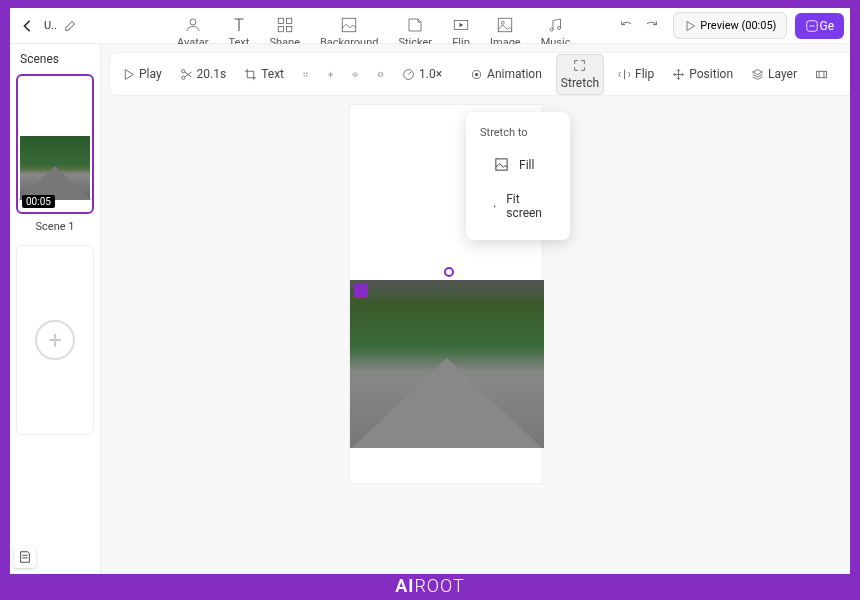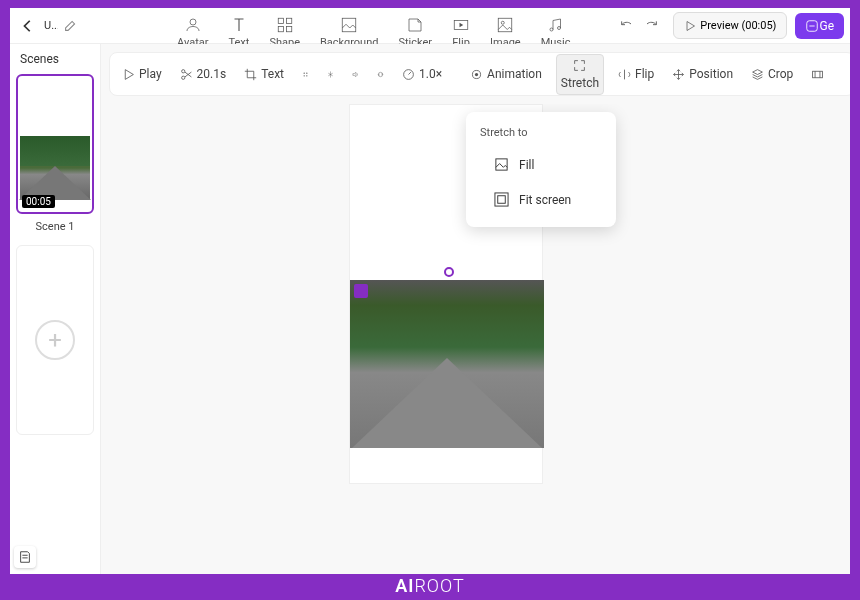--- a/index.html
+++ b/index.html
@@ -31,21 +31,21 @@
 .toolbar { height: 44px; background: #fff; border: 1px solid #eee; border-radius: 8px; margin: 8px; display: flex; align-items: center; padding: 0 8px; gap: 10px; font-size: 12px; color: #444; }
 .tb-item { display: flex; align-items: center; gap: 4px; cursor: pointer; padding: 4px 4px; border-radius: 4px; }
 .tb-item.active { background: #f0f0f0; border: 1px solid #ddd; flex-direction: column; }
 .tb-sep { flex: 1; }
 .canvas-content { flex: 1; position: relative; overflow: hidden; }
 .artboard { position: absolute; left: 248px; top: 0; width: 194px; height: 380px; background: #fff; border: 1px solid #eee; }
 .canvas-image { position: absolute; top: 175px; left: 0; width: 194px; height: 168px; background: linear-gradient(to bottom, #555 0%, #3a5a2a 15%, #3a6a3a 40%, #888 55%, #777 100%); overflow: hidden; }
 .canvas-image::after { content: ""; position: absolute; bottom: 0; left: 50%; transform: translateX(-50%); width: 0; height: 0; border-left: 95px solid transparent; border-right: 95px solid transparent; border-bottom: 90px solid #888; }
 .img-badge { position: absolute; top: 4px; left: 4px; width: 14px; height: 14px; background: #852dc3; border-radius: 2px; }
 .rotate-handle { position: absolute; top: 162px; left: 94px; width: 10px; height: 10px; border: 2px solid #852dc3; border-radius: 50%; background: #fff; }
-.dropdown { position: absolute; left: 365px; top: 8px; width: 150px; background: #fff; border-radius: 8px; box-shadow: 0 4px 16px rgba(0,0,0,0.15); padding: 10px 0; z-index: 20; }
+.dropdown { position: absolute; left: 365px; top: 8px; width: 104px; background: #fff; border-radius: 8px; box-shadow: 0 4px 16px rgba(0,0,0,0.15); padding: 10px 0; z-index: 20; }
 .dropdown-head { font-size: 11px; color: #555; padding: 4px 14px 8px; }
 .dropdown-item { display: flex; align-items: center; gap: 10px; padding: 10px 28px; font-size: 12px; color: #333; cursor: pointer; }
 .bottom-brand { position: absolute; bottom: 4px; left: 0; right: 0; text-align: center; color: #fff; font-weight: 600; font-size: 18px; letter-spacing: 1px; }
 .bottom-brand span:nth-child(2) { font-weight: 300; }
 .note-icon { position: absolute; bottom: 6px; left: 4px; width: 22px; height: 22px; background: #fff; border-radius: 4px; display: flex; align-items: center; justify-content: center; color: #333; box-shadow: 0 1px 3px rgba(0,0,0,0.2); cursor: pointer; }
 svg { display: block; }
 </style>
 </head>
 <body>
 
@@ -238,21 +238,21 @@
         <div class="tb-item">
           <svg width="13" height="13" viewBox="0 0 16 16">
               <path d="M8 2v12M2 8h12M8 2l-2 2M8 2l2 2M8 14l-2-2M8 14l2-2M2 8l2-2M2 8l2 2M14 8l-2-2M14 8l-2 2" stroke="#555"></path>
             </svg>
           <span>Position</span>
         </div>
         <div class="tb-item">
           <svg width="13" height="13" viewBox="0 0 16 16">
               <path d="M8 2l6 3-6 3-6-3z M2 8l6 3 6-3M2 11l6 3 6-3" stroke="#555" fill="none"></path>
             </svg>
-          <span>Crop</span>
+          <span>Layer</span>
         </div>
         <div class="tb-item">
           <svg width="13" height="13" viewBox="0 0 16 16">
               <rect x="2" y="4" width="12" height="8" stroke="#555" fill="none"></rect>
               <path d="M5 4v8M11 4v8" stroke="#555"></path>
             </svg>
 
         </div>
         <div style="width:8px"></div>
 

